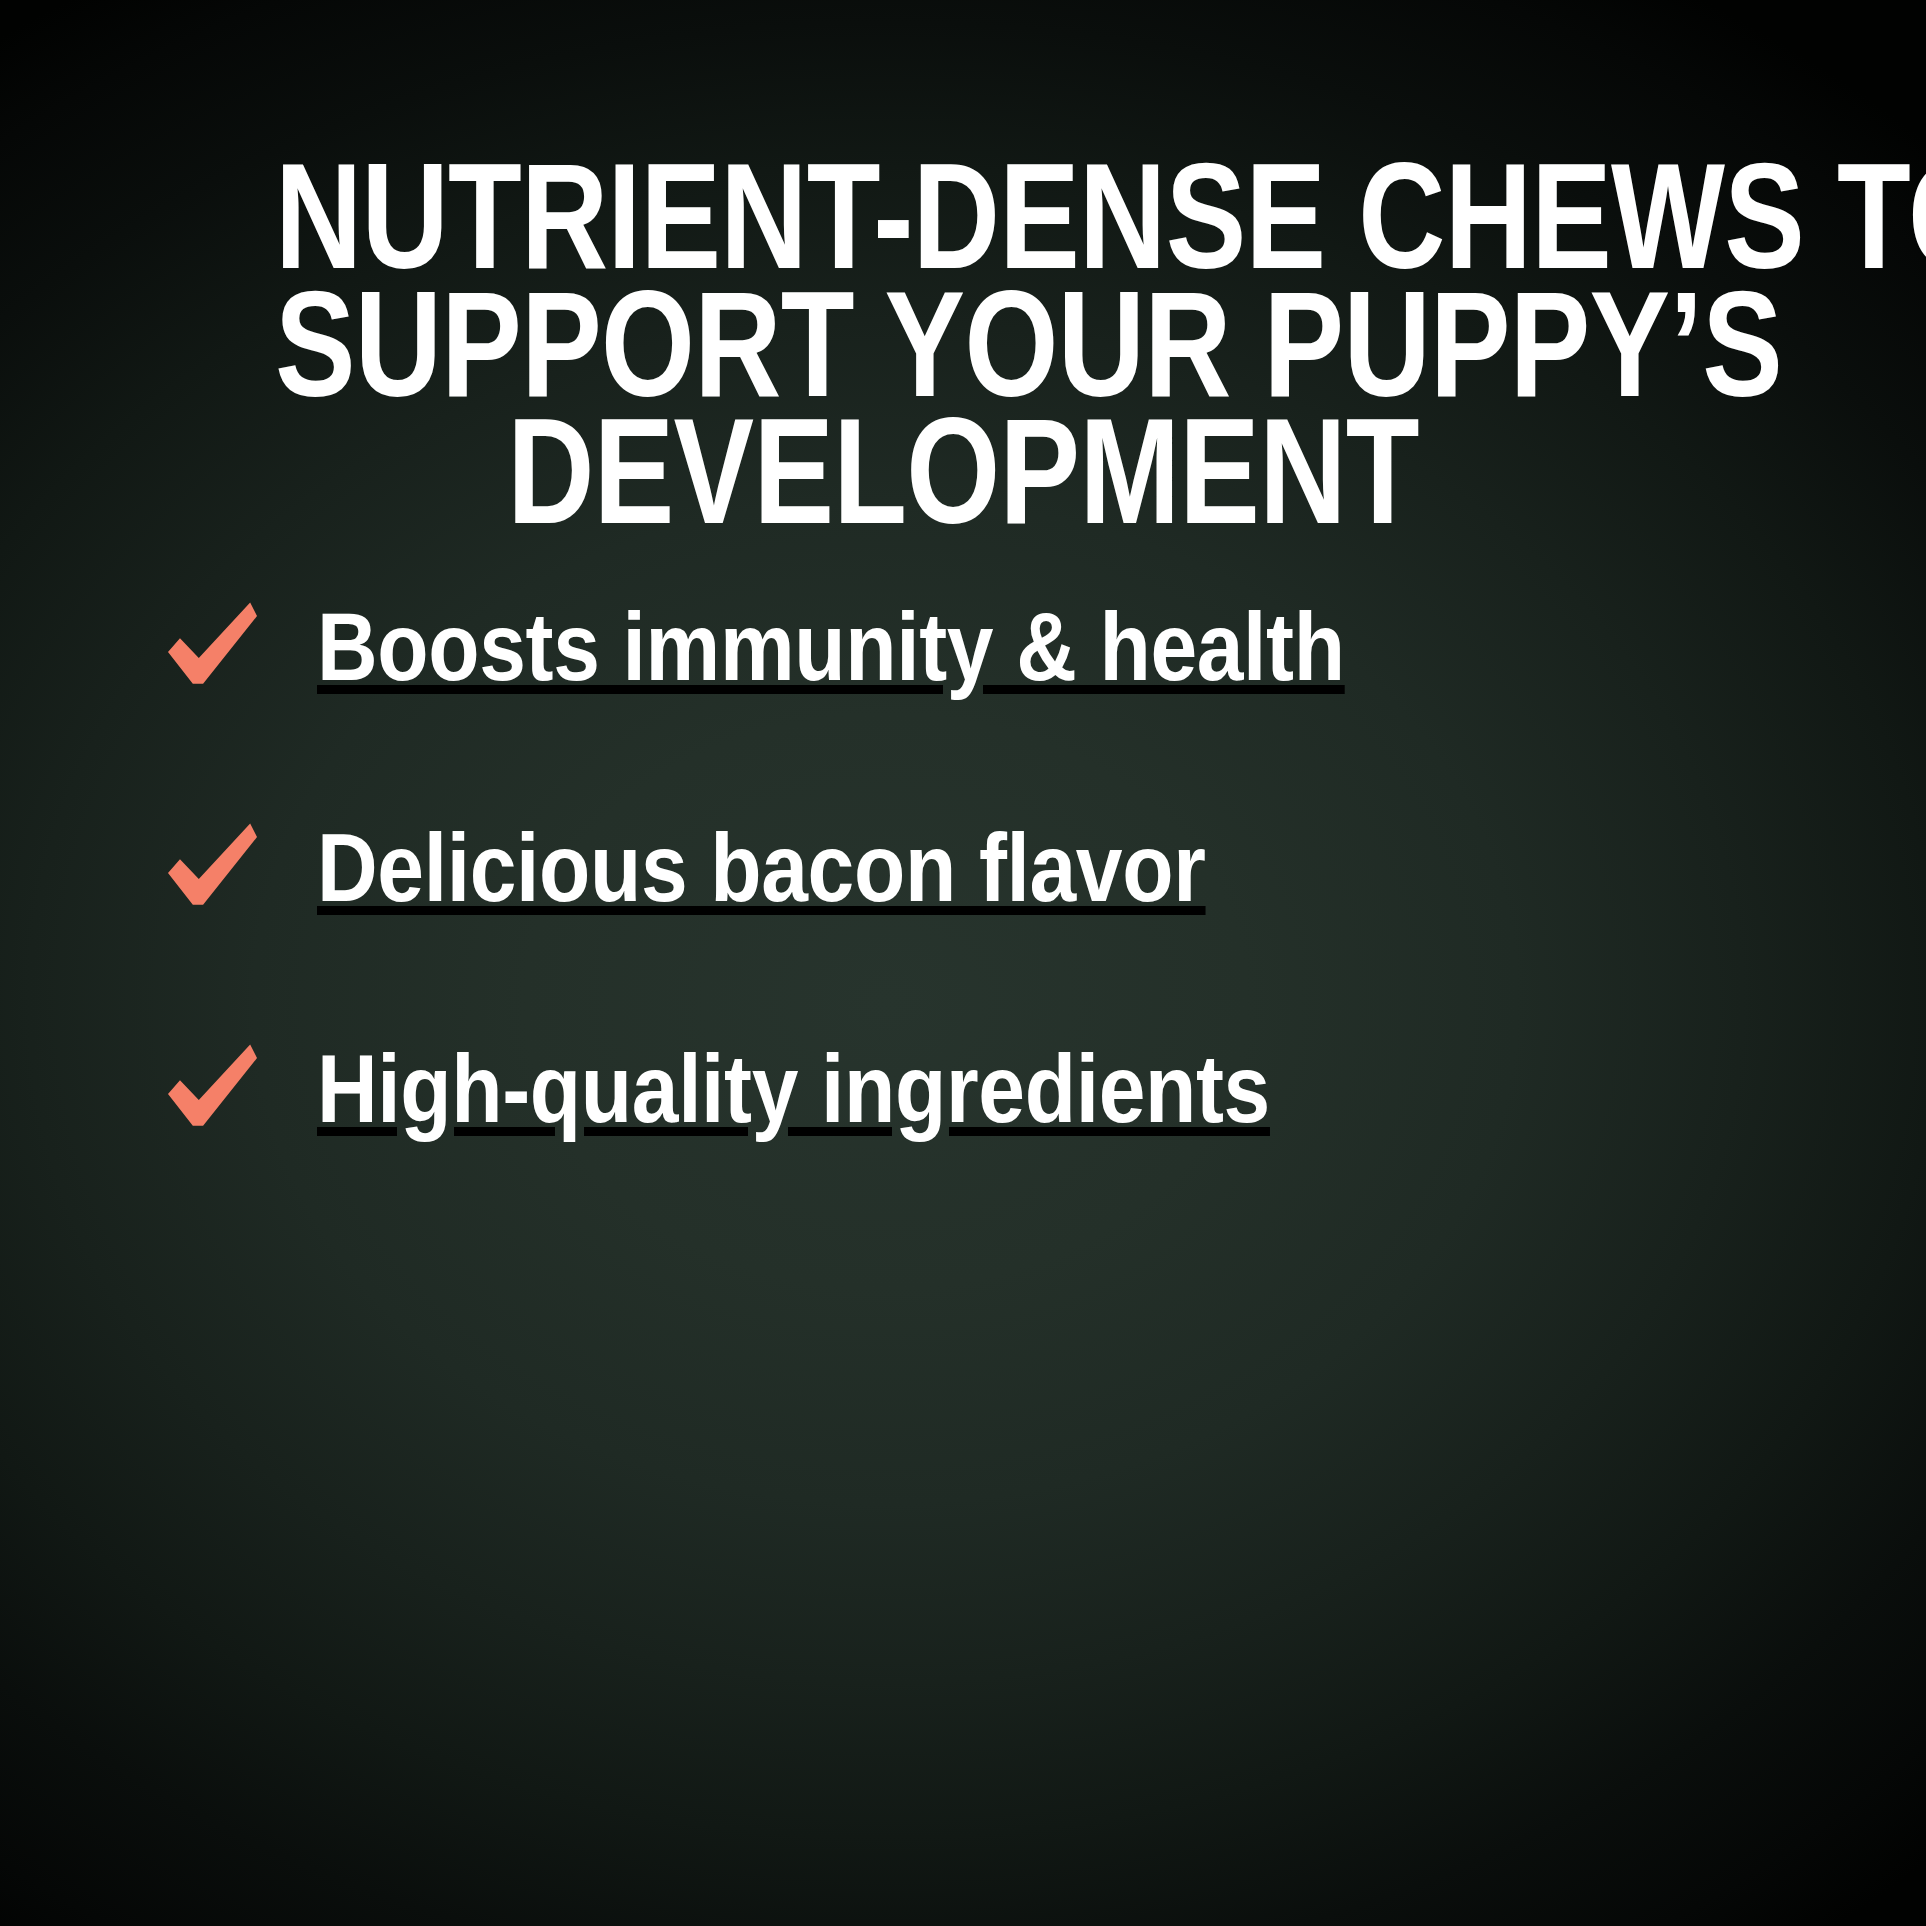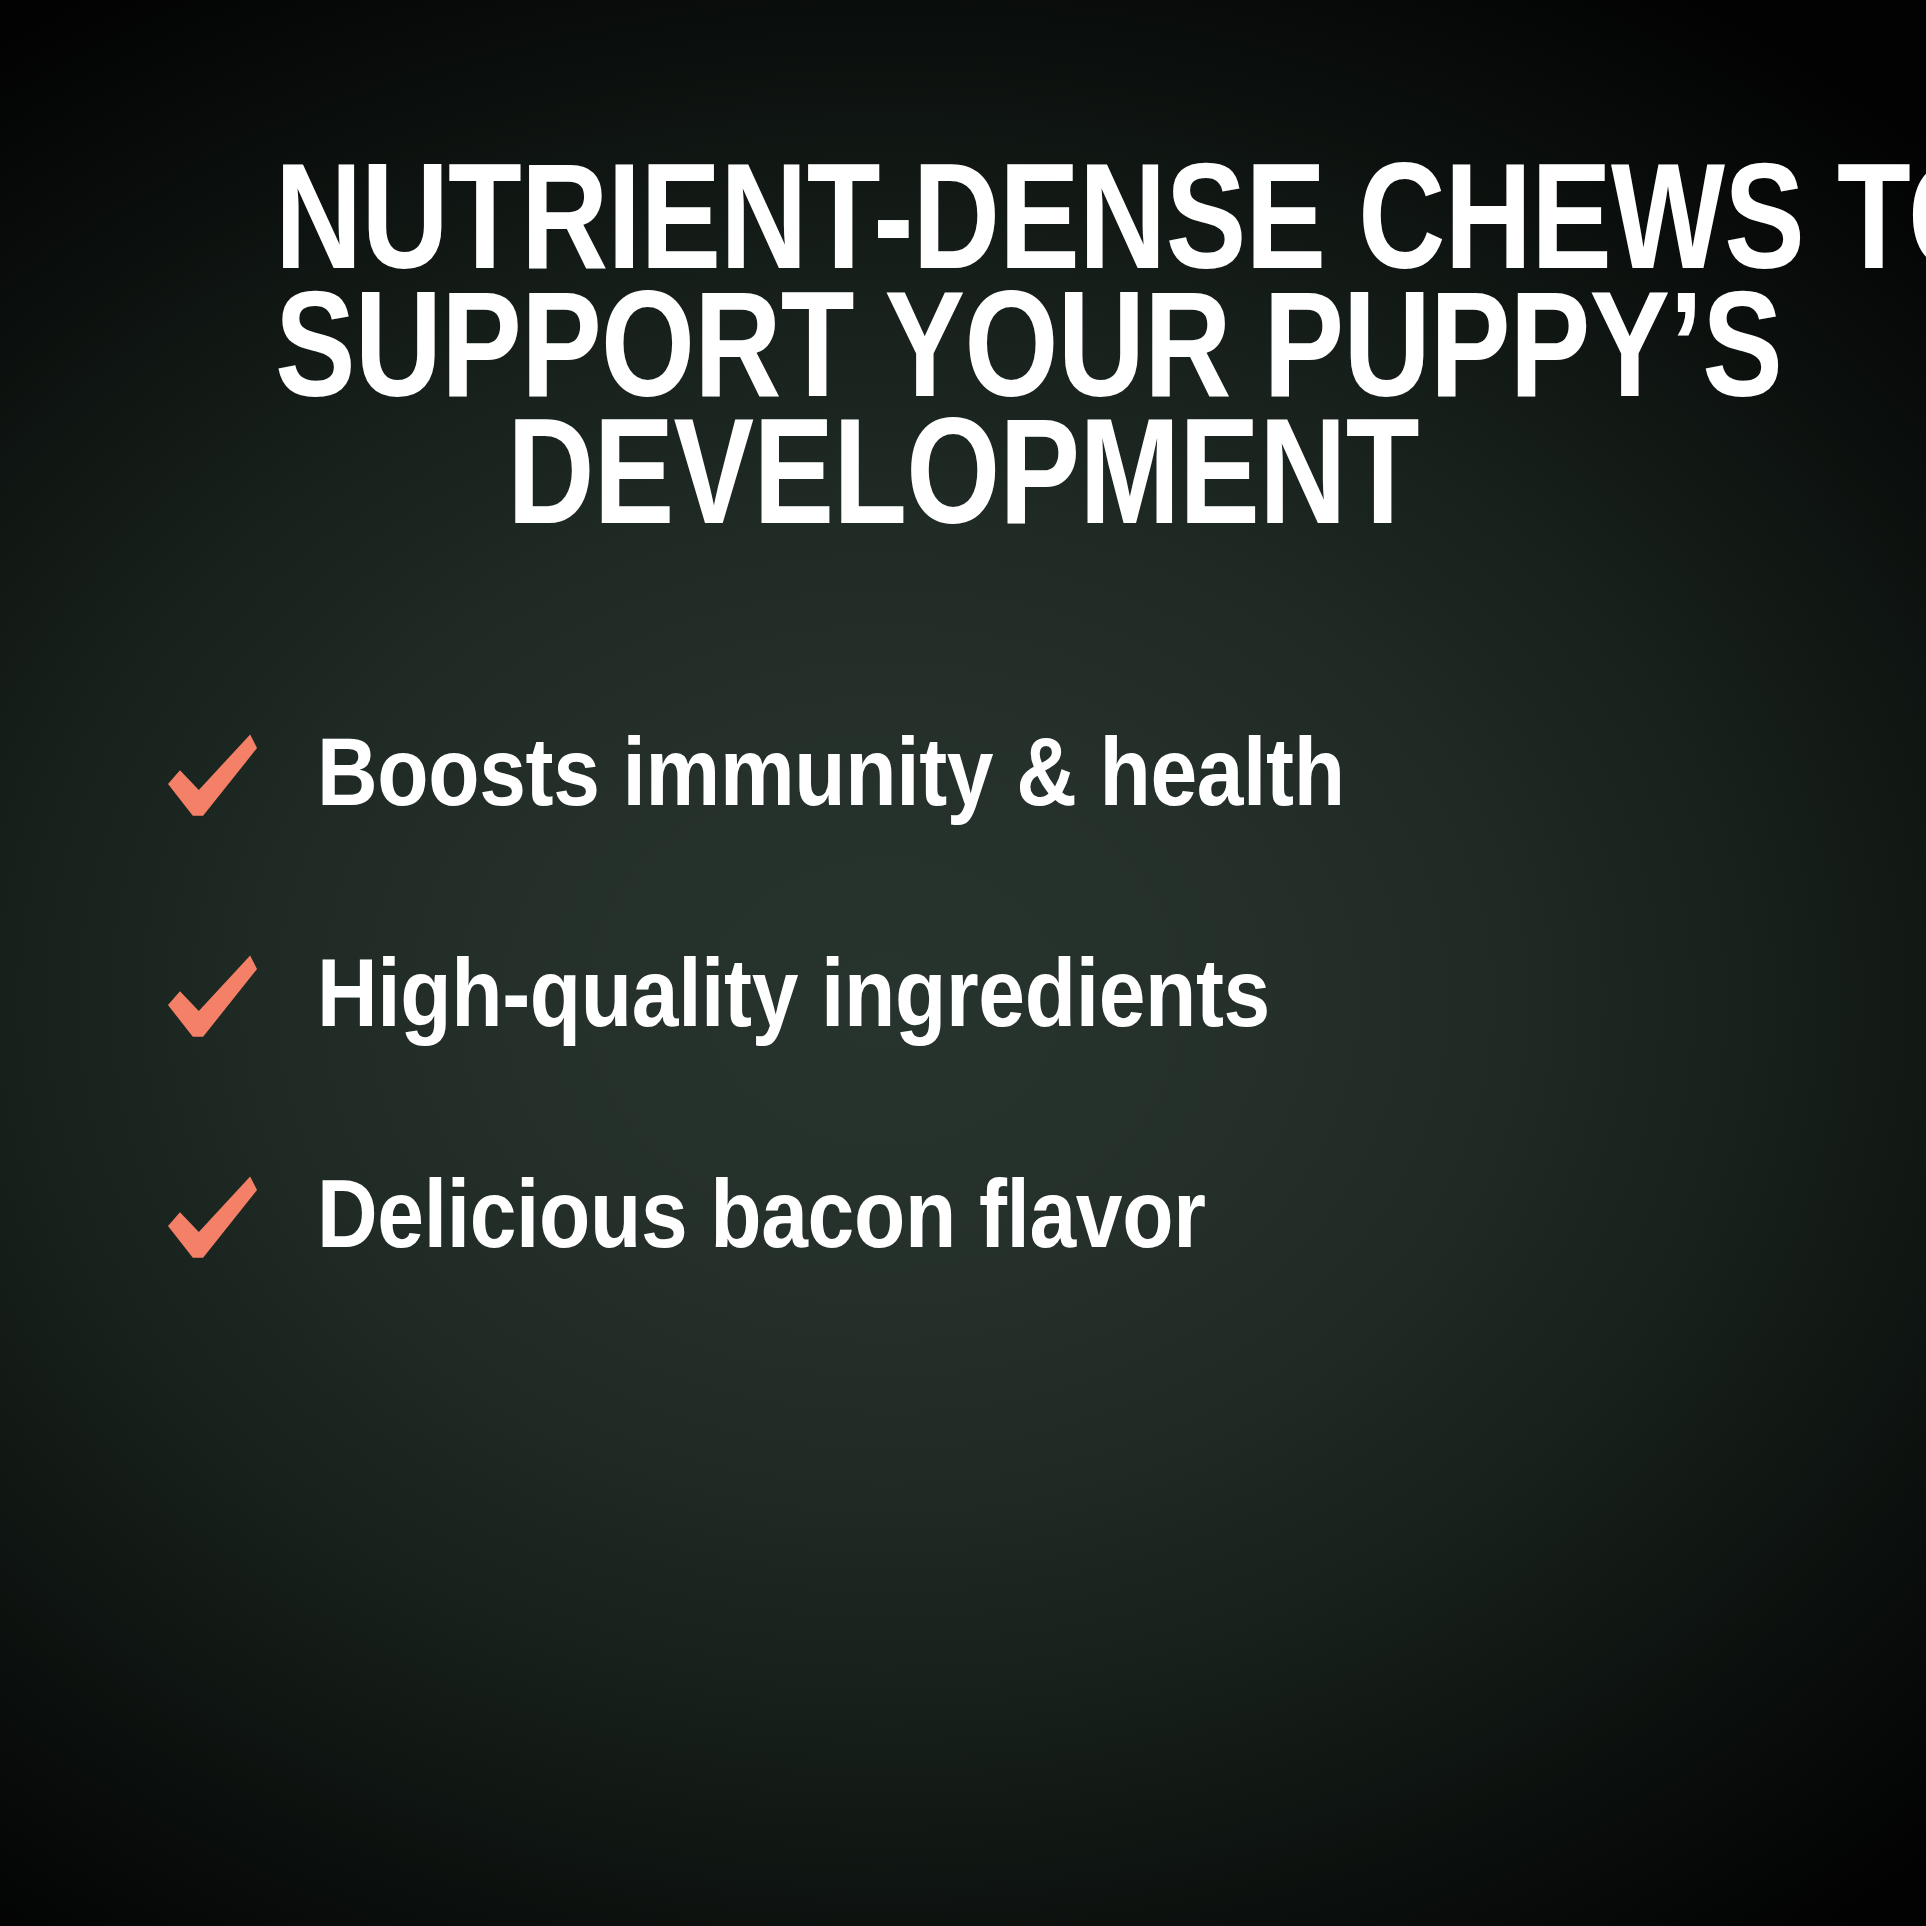--- a/index.html
+++ b/index.html
@@ -59,21 +59,22 @@
   .feature-list {
     position: absolute;
     left: 168px;
     top: 599px;
     width: 1678px;
   }
   .feature-row {
     position: relative;
     height: 221px;
     display: flex;
-    align-items: flex-end;
+    align-items: flex-start;
+    text-decoration: underline;
   }
   .check-icon {
     flex: 0 0 auto;
     width: 89px;
     height: 89px;
     margin-right: 60px;
     display: block;
   }
   .check-icon svg {
     display: block;
@@ -117,28 +118,28 @@
     </div>
 
 
 
     <div class="feature-row">
       <span class="check-icon">
         <svg viewBox="0 0 104 104" xmlns="http://www.w3.org/2000/svg" aria-hidden="true">
           <polygon points="96,4 104,20 41,99 29,99 0,62 14,46 36,69" fill="#F58068"></polygon>
         </svg>
       </span>
-      <span class="feature-label">High-quality ingredients</span>
+      <span class="feature-label">Delicious bacon flavor</span>
     </div>
 
     <div class="feature-row">
       <span class="check-icon">
         <svg viewBox="0 0 104 104" xmlns="http://www.w3.org/2000/svg" aria-hidden="true">
           <polygon points="96,4 104,20 41,99 29,99 0,62 14,46 36,69" fill="#F58068"></polygon>
         </svg>
       </span>
-      <span class="feature-label">Delicious bacon flavor</span>
+      <span class="feature-label">High-quality ingredients</span>
     </div>
 
 
   </div>
 </div>
 
 
 </body></html>

